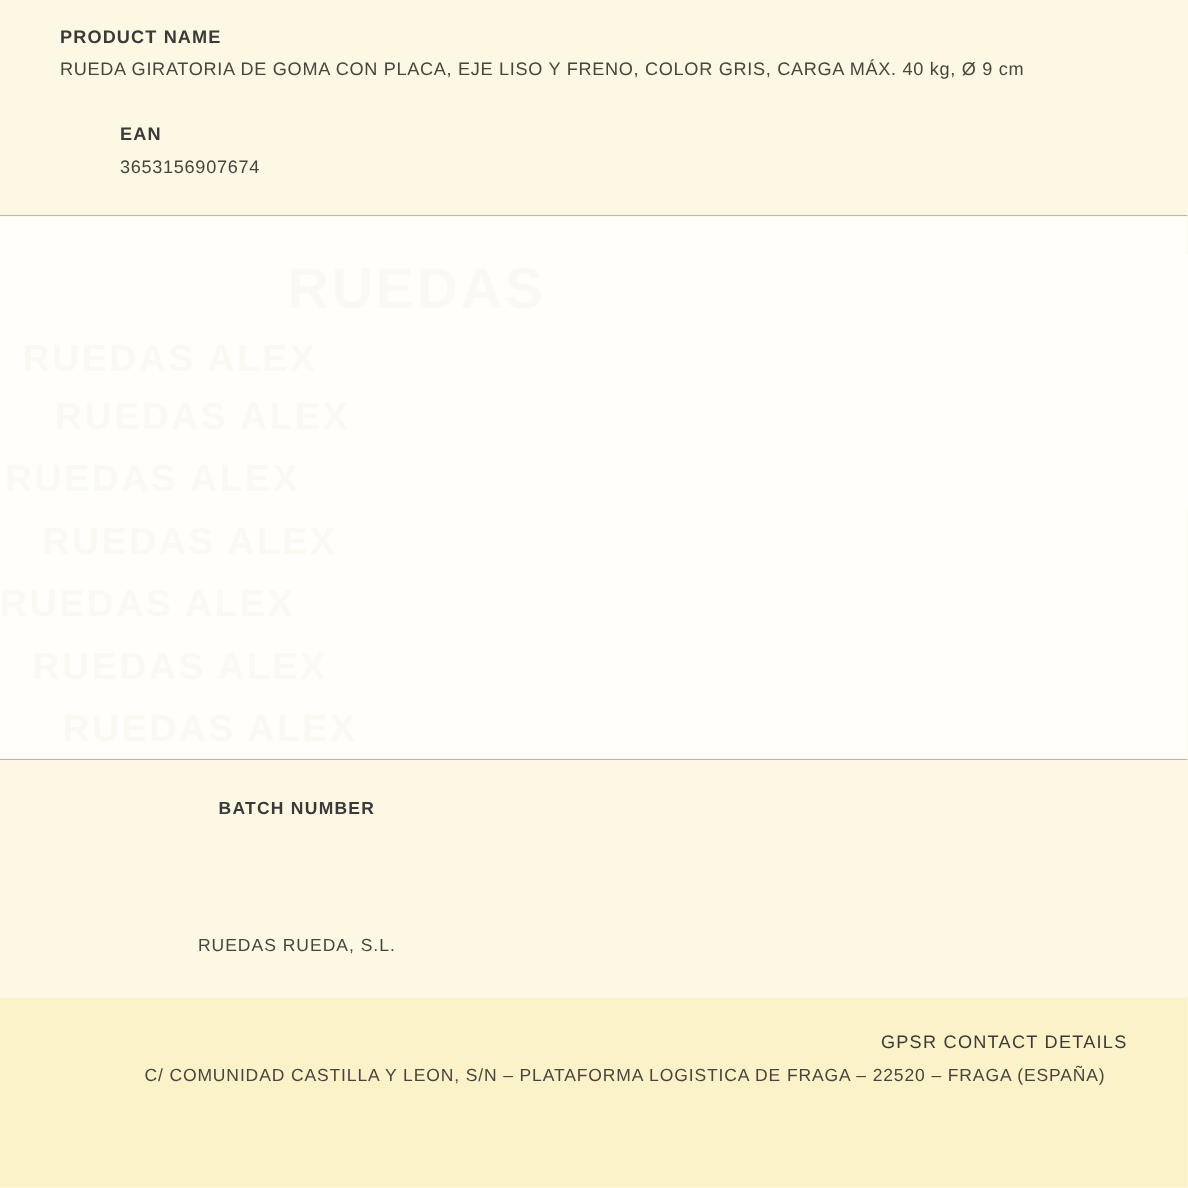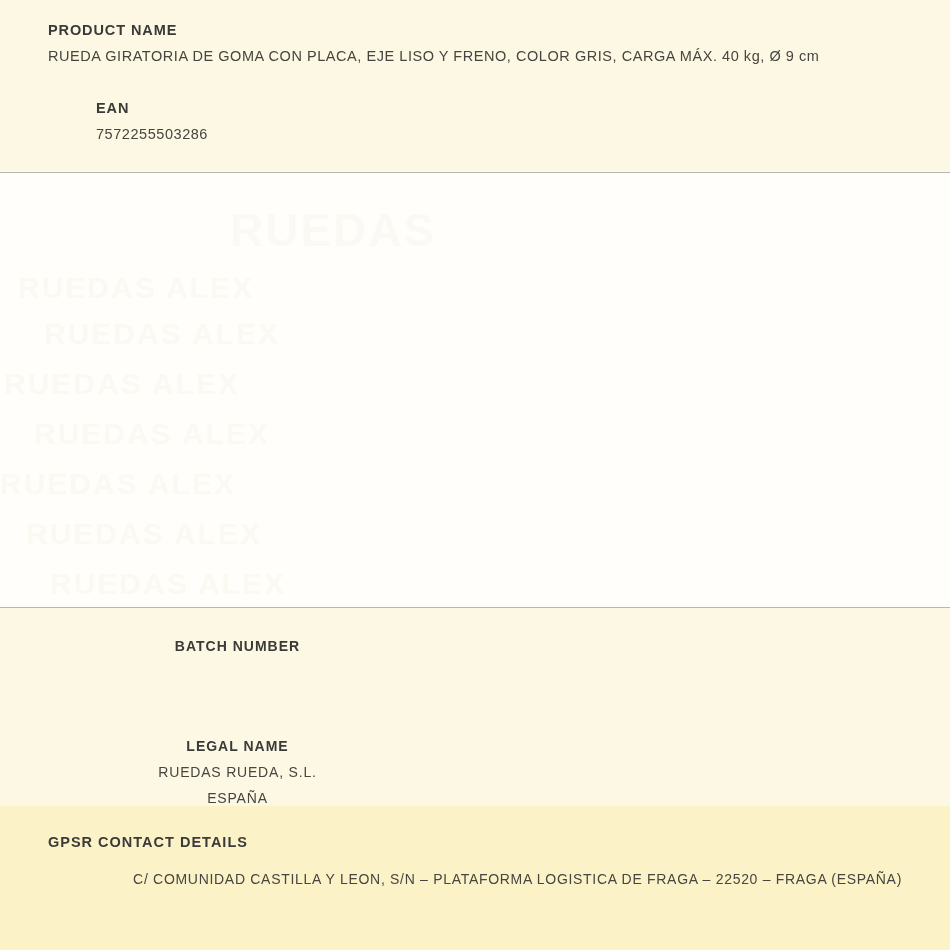--- a/index.html
+++ b/index.html
@@ -139,46 +139,47 @@
 
   
   .footer-block {
     background: #fcf2c8;
     flex: 1 1 auto;
     padding: 28px 48px 0 48px;
     box-sizing: border-box;
   }
   .footer-label {
     font-size: 14.5px;
-    font-weight: bold;
+    font-weight: normal;
     letter-spacing: 1px;
     color: #3a3a38;
     text-transform: uppercase;
-    margin-bottom: 21px;
+    margin-bottom: 10px;
+    text-align: right;
   }
   .footer-value {
     font-size: 14px;
     letter-spacing: 0.7px;
     color: #46453f;
-    text-align: right;
+    text-align: center;
     padding-left: 50px;
   }
 </style>
 </head>
 <body>
 
 <div class="page">
 
   <div class="top-block">
     <div class="field-label">PRODUCT NAME</div>
     <div class="field-value">RUEDA GIRATORIA DE GOMA CON PLACA, EJE LISO Y FRENO, COLOR GRIS, CARGA MÁX. 40 kg, Ø 9 cm</div>
 
     <div class="gap-block">
       <div class="field-label">EAN</div>
-      <div class="field-value">7572255503286</div>
+      <div class="field-value">3653156907674</div>
     </div>
   </div>
 
   <div class="divider"></div>
 
   <div class="image-area">
     <div class="watermark">
       <div class="wm-text wm-big">RUEDAS</div>
       <div class="wm-text wm-l1">RUEDAS ALEX</div>
       <div class="wm-text wm-l2">RUEDAS ALEX</div>
@@ -198,25 +199,23 @@
       <div class="mid-col left">
         <div class="mid-label">BATCH NUMBER</div>
         <div class="mid-value"></div>
       </div>
     </div>
 
     <div class="row-space"></div>
 
     <div class="mid-row">
       <div class="mid-col left">
-        <div class="mid-label">LEGAL NAME</div>
         <div class="mid-value">RUEDAS RUEDA, S.L.</div>
       </div>
       <div class="mid-col right">
-        <div class="mid-value">ESPAÑA</div>
       </div>
     </div>
   </div>
 
   <div class="footer-block">
     <div class="footer-label">GPSR CONTACT DETAILS</div>
     <div class="footer-value">C/ COMUNIDAD CASTILLA Y LEON, S/N – PLATAFORMA LOGISTICA DE FRAGA – 22520 – FRAGA (ESPAÑA)</div>
   </div>
 
 </div>

